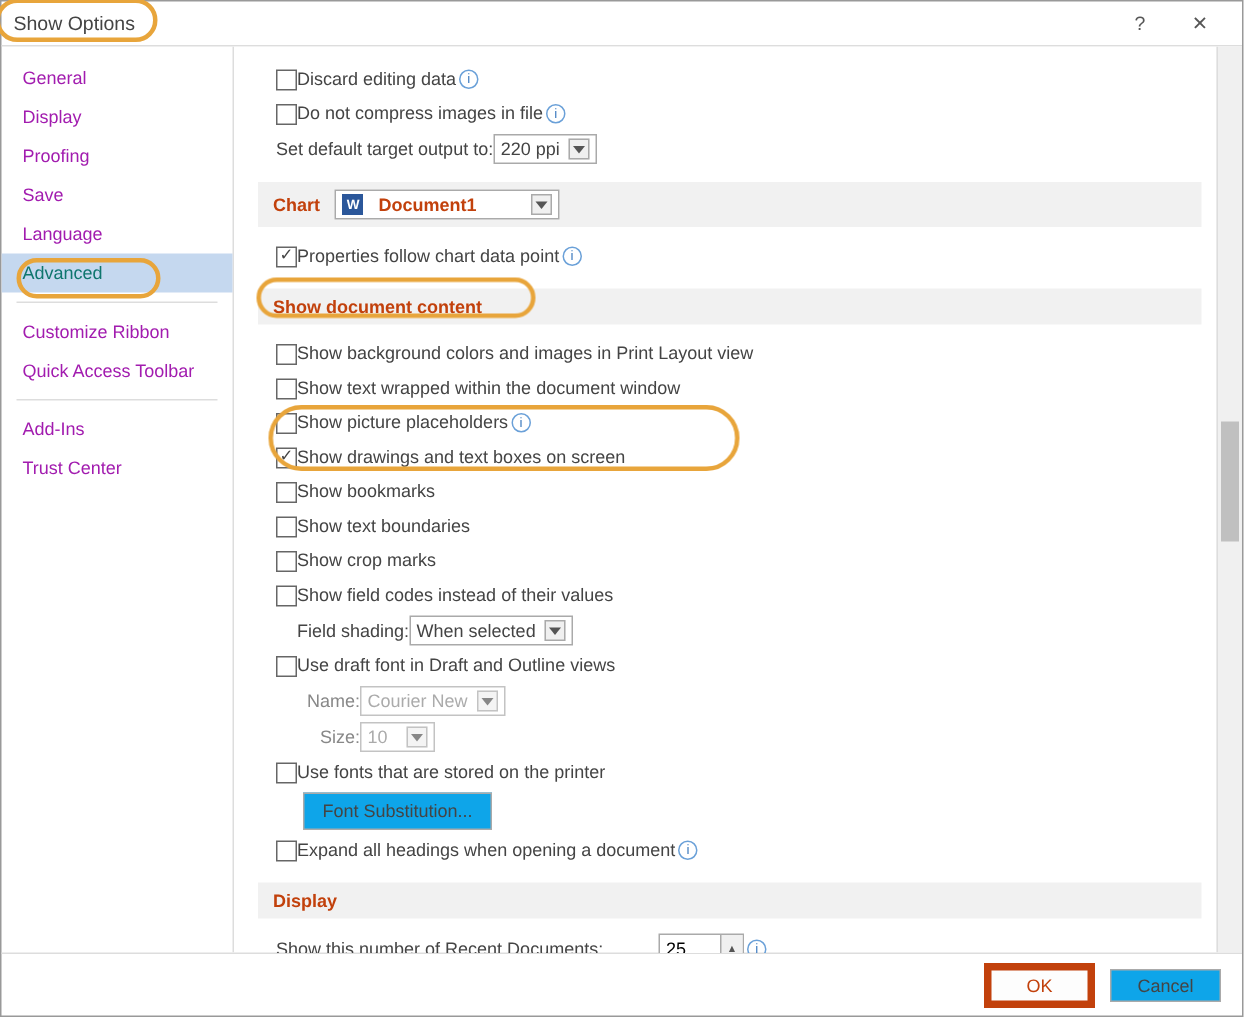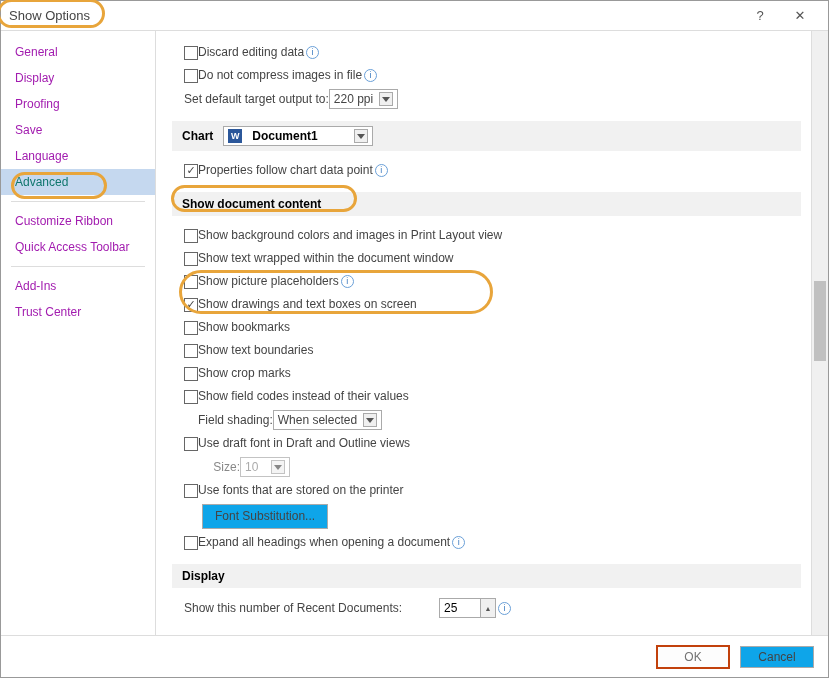--- a/index.html
+++ b/index.html
@@ -112,21 +112,21 @@
     text-align: center;
     display: inline-block;
     margin-left: 2px;
   }
   .info-icon::after { content: "i"; }
   .section-header {
     background: #f1f1f1;
     padding: 5px 10px;
     margin: 10px 0 8px 0;
     font-weight: bold;
-    color: #000000;
+    color: #c2410c;
     display: flex;
     align-items: center;
     gap: 10px;
     font-size: 12px;
   }
   .section-header .fake-select {
     font-weight: bold;
   }
   .fake-select {
     border: 1px solid #aaa;
@@ -217,23 +217,23 @@
     justify-content: flex-end;
     gap: 10px;
     padding: 0 14px;
   }
   .footer .btn {
     width: 74px;
     text-align: center;
     padding: 3px 0;
   }
   .footer .btn.primary {
-    border: 2px solid #c2410c;
+    border: 5px solid #c2410c;
     background: #fdfdfd;
-    color: #737373;
+    color: #c2410c;
   }
   input[type=text] { font-family: inherit; font-size: 12px; }
 </style>
 </head>
 <body>
 
 <div class="window">
 
   <div class="titlebar">
     <span class="title">Show Options</span>
@@ -343,20 +343,29 @@
             <span class="arrow-box">
                 <span class="arrow-down"></span>
               </span>
           </span>
         </div>
         <div class="row">
             <span class="ck"></span>
             <span>Use draft font in Draft and Outline views</span>
           </div>
         <div class="row indent1 muted">
+          <span style="width:38px;text-align:right">Name:</span>
+          <span class="fake-select" style="opacity:.7">
+            <span>Courier New</span>
+            <span class="arrow-box">
+                <span class="arrow-down"></span>
+              </span>
+          </span>
+        </div>
+        <div class="row indent1 muted">
           <span style="width:38px;text-align:right">Size:</span>
           <span class="fake-select" style="opacity:.7;min-width:50px">
             <span style="flex:1">10</span>
             <span class="arrow-box">
                 <span class="arrow-down"></span>
               </span>
           </span>
         </div>
         <div class="row">
             <span class="ck"></span>

